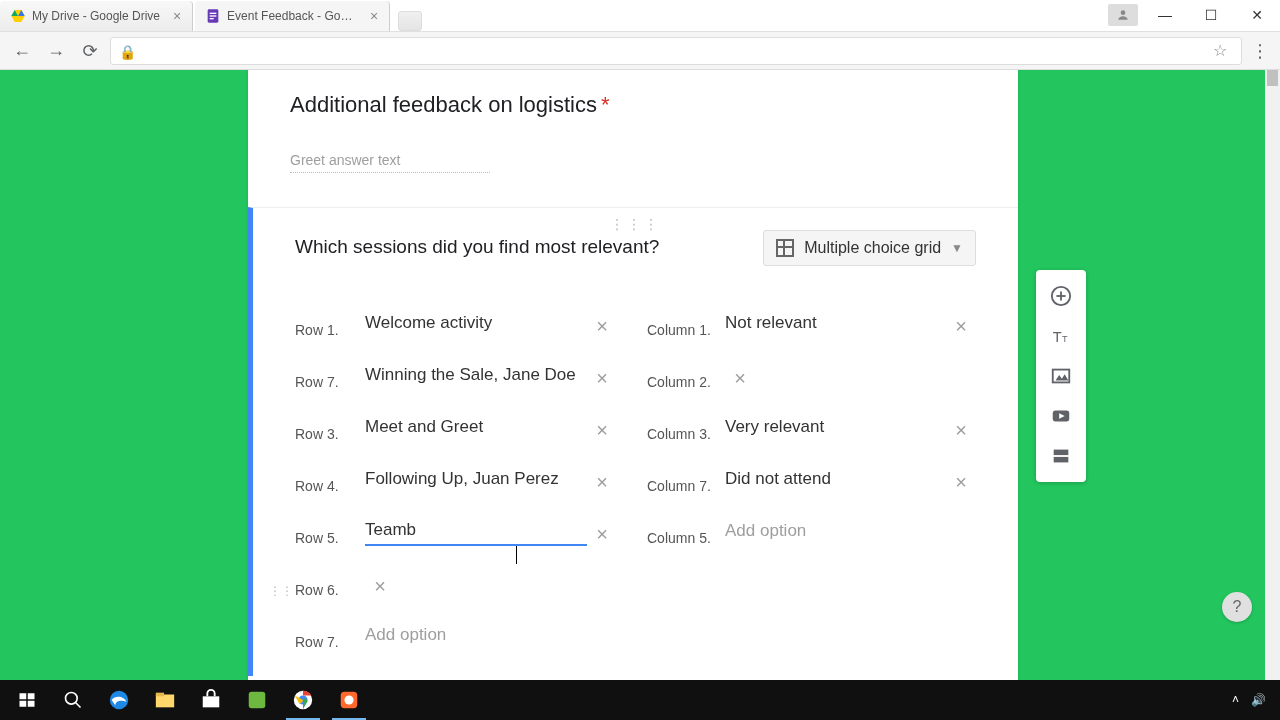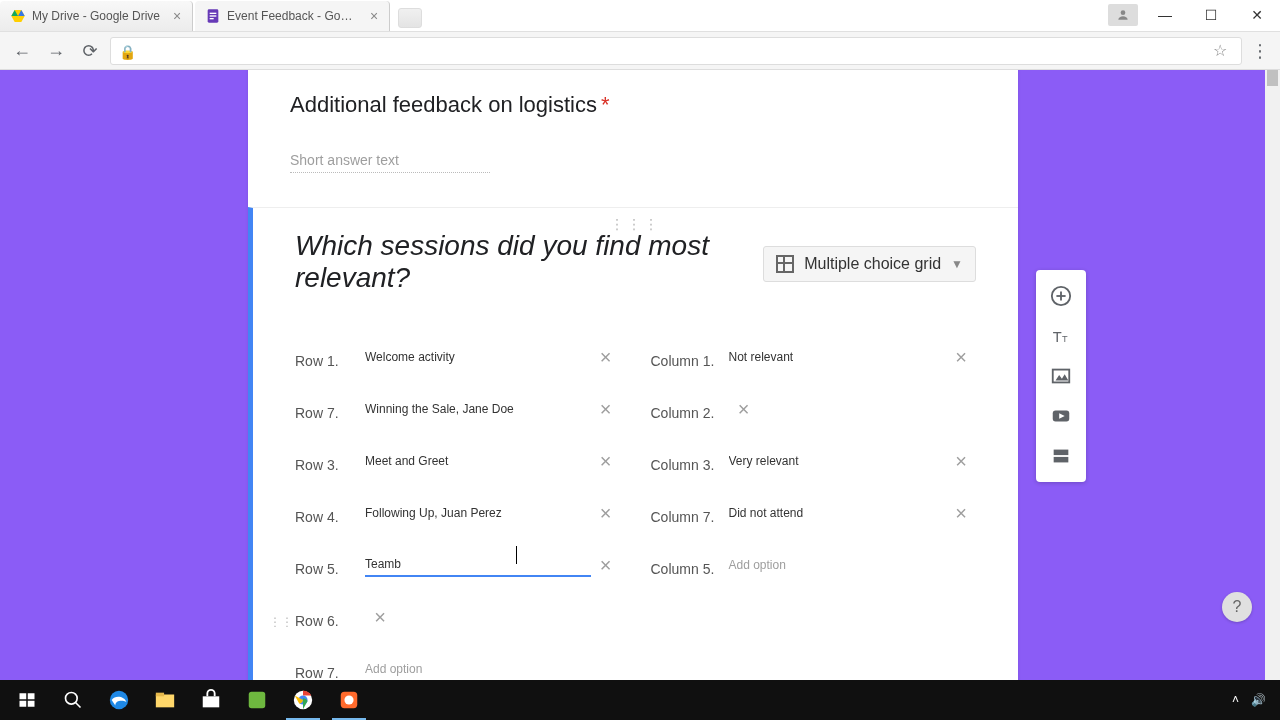--- a/index.html
+++ b/index.html
@@ -1,65 +1,65 @@
 <!DOCTYPE html>
 <html><head>
 <meta charset="utf-8">
 <style>
 * { margin:0; padding:0; box-sizing:border-box; font-family:"Segoe UI",Arial,sans-serif; }
 body { width:1280px; height:720px; overflow:hidden; position:relative; background:#fff; }
 
 
-.titlebar { height:32px; background:#fff; display:flex; align-items:center; border-bottom:1px solid #e0e0e0; position:relative; }
+.titlebar { height:32px; background:#fff; display:flex; align-items:flex-end; border-bottom:1px solid #e0e0e0; position:relative; }
 .tab { height:30px; display:flex; align-items:center; padding:0 8px 0 10px; font-size:12px; color:#555; border-right:1px solid #ccc; position:relative;
   background:linear-gradient(#f8f8f8,#ececec); border-top-left-radius:4px; border-top-right-radius:4px; margin-right:2px; cursor:default;}
 .tab.active { background:#f5f5f5; }
 .tab .favicon { width:16px; height:16px; margin-right:6px; }
 .tab .tlabel { max-width:130px; overflow:hidden; white-space:nowrap; text-overflow:ellipsis; }
 .tab .tx { margin-left:10px; width:14px; height:14px; display:flex; align-items:center; justify-content:center; color:#888; font-size:14px;}
 .newtab { width:24px; height:20px; background:linear-gradient(#f0f0f0,#e4e4e4); margin-left:6px; margin-top:5px; border-radius:3px; border:1px solid #ddd;}
 .winbtns { position:absolute; right:0; top:0; display:flex; }
 .winbtn { width:46px; height:30px; display:flex; align-items:center; justify-content:center; color:#333; font-size:14px;}
 .winuser { width:30px; height:22px; background:#ddd; margin-right:4px; margin-top:4px; border-radius:2px; display:flex; align-items:center; justify-content:center;}
 
 
 .addrbar { height:38px; background:#f5f5f5; display:flex; align-items:center; padding:0 8px; gap:6px; border-bottom:1px solid #ddd; }
 .navbtn { width:28px; height:28px; display:flex; align-items:center; justify-content:center; color:#5f6368; font-size:18px;}
 .addr { flex:1; height:28px; background:#fff; border:1px solid #ddd; border-radius:3px; display:flex; align-items:center; padding:0 8px; }
 .lock { width:14px; height:14px; color:#0b8043; margin-right:6px; font-size:14px;}
 .star { width:20px; color:#888; font-size:16px;}
 .menuicon { width:24px; display:flex; align-items:center; justify-content:center; color:#5f6368; font-size:18px;}
 
 
-.page { position:absolute; left:0; right:0; top:70px; bottom:40px; background:#8b5cf6; overflow:hidden;}
+.page { position:absolute; left:0; right:0; top:70px; bottom:40px; background:#22c55e; overflow:hidden;}
 .formcard { position:absolute; left:248px; width:770px; top:-6px; bottom:-10px; background:#fff; border-radius:2px; box-shadow:0 1px 3px rgba(0,0,0,.1);}
 
 .prevq { padding:28px 42px 4px 42px; }
 .qtitle { font-size:22px; color:#202124; font-weight:400; }
 .req { color:#d93025; margin-left:4px; }
 .shortans { margin-top:34px; font-size:14px; color:#9e9e9e; width:200px; border-bottom:1px dotted #bbb; padding-bottom:4px;}
 .qsep { height:30px; }
 
 .activeq { border-left:5px solid #4285f4; position:relative; padding:22px 42px 26px 42px; border-top:1px solid #eee;}
 .drag { position:absolute; left:50%; top:8px; transform:translateX(-50%); color:#bbb; font-size:14px; letter-spacing:3px;}
 .qheader { display:flex; align-items:center; justify-content:space-between; }
-.qheader .qtitle2 { font-size:28px; color:#202124; flex:1; border-bottom:1px solid transparent; padding-bottom:2px;font-style:italic; }
+.qheader .qtitle2 { font-size:19px; color:#202124; flex:1; border-bottom:1px solid transparent; padding-bottom:2px; }
 .qtype { display:flex; align-items:center; background:#f5f5f5; border:1px solid #ddd; border-radius:3px; padding:8px 12px; gap:10px; min-width:200px; cursor:pointer;}
 .qtype .grid { width:18px;height:18px; border:2px solid #666; position:relative;}
 .qtype .grid::before, .qtype .grid::after { content:""; position:absolute; background:#666;}
 .qtype .grid::before { left:5px; top:0; bottom:0; width:2px;}
 .qtype .grid::after { top:5px; left:0; right:0; height:2px;}
 .qtype .qtlabel { font-size:16px; color:#333;}
 .qtype .dd { margin-left:auto; color:#888; font-size:12px;}
 
 .twocol { display:flex; margin-top:20px; gap:30px;}
 .col { flex:1; }
 .rowline { display:flex; align-items:flex-end; height:52px; position:relative;}
 .rowlabel { font-size:14px; color:#555; width:70px;}
-.rowinput { flex:1; font-size:12px; color:#333; border:none; border-bottom:1px dotted transparent; padding:4px 0; outline:none; background:transparent;margin-top:9px;}
+.rowinput { flex:1; font-size:17px; color:#333; border:none; border-bottom:1px dotted transparent; padding:4px 0; outline:none; background:transparent;margin-top:9px;}
 .rowinput.focused { border-bottom:2px solid #4285f4; }
 .rowinput.placeholder { color:#9e9e9e; cursor:pointer;}
 .rowx { color:#9e9e9e; font-size:20px; width:30px; text-align:center; cursor:pointer; font-weight:300;}
 .rowgrip { position:absolute; left:-26px; color:#bbb; font-size:12px; display:none;}
 .rowline.hov .rowgrip { display:block; }
 
 
 .floatbar { position:absolute; left:1036px; top:200px; width:50px; background:#fff; border-radius:4px; box-shadow:0 1px 4px rgba(0,0,0,.2); padding:6px 0; display:flex; flex-direction:column; align-items:center;}
 .fbtn { width:40px; height:40px; display:flex; align-items:center; justify-content:center; color:#666; cursor:pointer;}
 .fbtn svg { width:22px; height:22px; fill:#5f6368;}
@@ -129,21 +129,21 @@
   </div>
   <div class="menuicon">⋮</div>
 </div>
 
 <div class="page">
   <div class="formcard">
     <div class="prevq">
       <div class="qtitle">
         <span>Additional feedback on logistics</span><span class="req">*</span>
       </div>
-      <div class="shortans">Short answer text</div>
+      <div class="shortans">Greet answer text</div>
       <div class="qsep"></div>
     </div>
 
     <div class="activeq">
       <div class="drag">⋮⋮⋮</div>
       <div class="qheader">
         <div class="qtitle2">Which sessions did you find most relevant?</div>
         <div class="qtype">
           <span class="grid"></span>
           <span class="qtlabel">Multiple choice grid</span>

